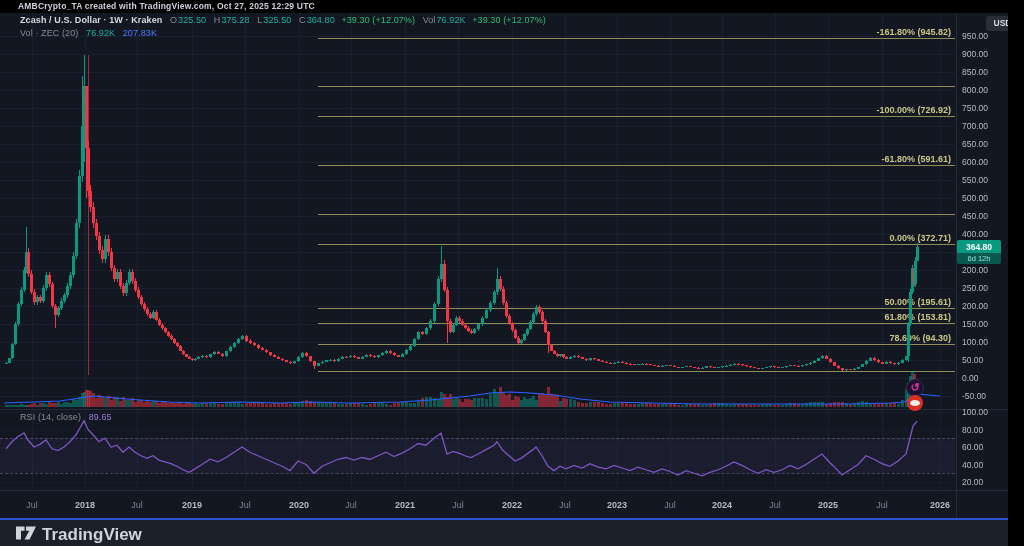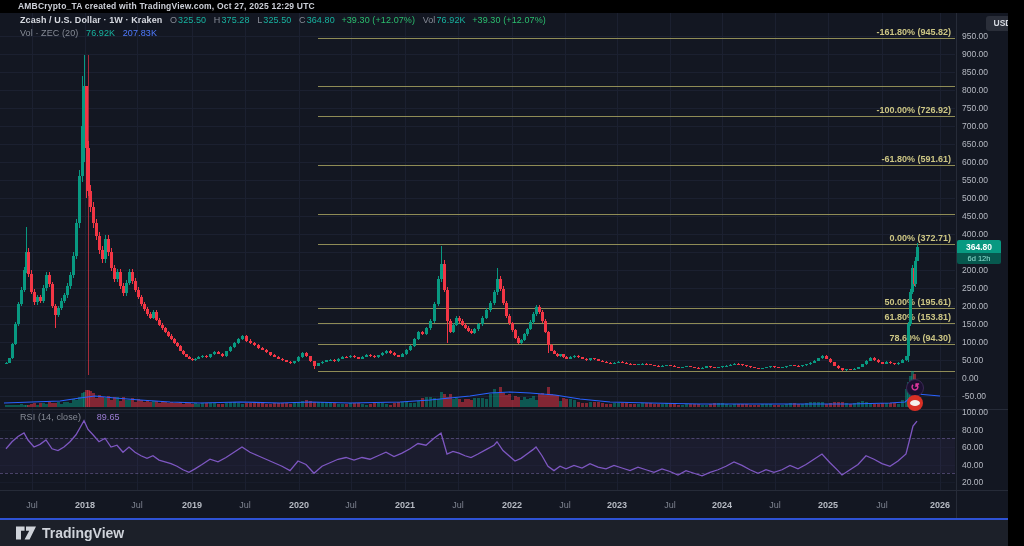--- a/index.html
+++ b/index.html
@@ -8,28 +8,28 @@
           -webkit-font-smoothing:antialiased;}
   .abs{position:absolute;}
   #topbar{left:0;top:0;width:1024px;height:13px;background:#000;}
   #attribution{left:18px;top:1px;font-size:8.5px;font-weight:bold;color:#cdd0d8;letter-spacing:.2px;}
   .legend{white-space:nowrap;font-size:9px;letter-spacing:.1px;}
   .t-white{color:#d6d9e0;font-weight:bold;}
   .t-gray{color:#868b96;margin-left:5px;}
   .t-up{color:#17b3a0;margin-left:1px;}
   .t-grn{color:#2bbf6f;margin-left:4px;}
   .t-blue{color:#4f7bff;margin-left:5px;}
-  .t-purp{color:#9b7dd4;margin-left:13px;}
+  .t-purp{color:#9b7dd4;margin-left:5px;}
   #usd-btn{left:986px;top:16px;width:33px;height:15px;background:#2a2e39;border-radius:3px;
            color:#d6d9e0;font-size:8.5px;font-weight:bold;text-align:center;line-height:15px;}
   #price-badge{left:957px;top:240px;width:44px;z-index:30;border-radius:2px;overflow:hidden;}
   #price-badge .p{background:#089981;color:#fff;font-size:8.5px;font-weight:bold;text-align:center;padding:1.5px 0;}
   #price-badge .cd{background:#07584e;color:#8fe3d4;font-size:7.5px;text-align:center;padding:1px 0;}
   #footer{left:0;top:518px;width:1024px;height:28px;background:#1c2029;border-top:2px solid #2e52d4;}
-  #brand{left:42px;top:5px;color:#cfd3da;font-size:14px;font-weight:bold;}
+  #brand{left:42px;top:5px;color:#cfd3da;font-size:17px;font-weight:bold;}
   #tv-logo{left:16px;top:6px;}
   .sticker{border-radius:50%;z-index:25;}
   #sticker-swirl{left:906px;top:379px;width:16px;height:16px;background:#1b1030;border:1px solid #3a2a55;
       color:#e0369f;font-size:11px;font-weight:bold;text-align:center;line-height:15px;}
   #sticker-red{left:907px;top:395px;width:16px;height:16px;background:#d93025;}
   #sticker-red::after{content:"";position:absolute;left:3px;top:5px;width:10px;height:6px;background:#f4f1ec;border-radius:50%;}
 </style>
 </head>
 <body>
 

